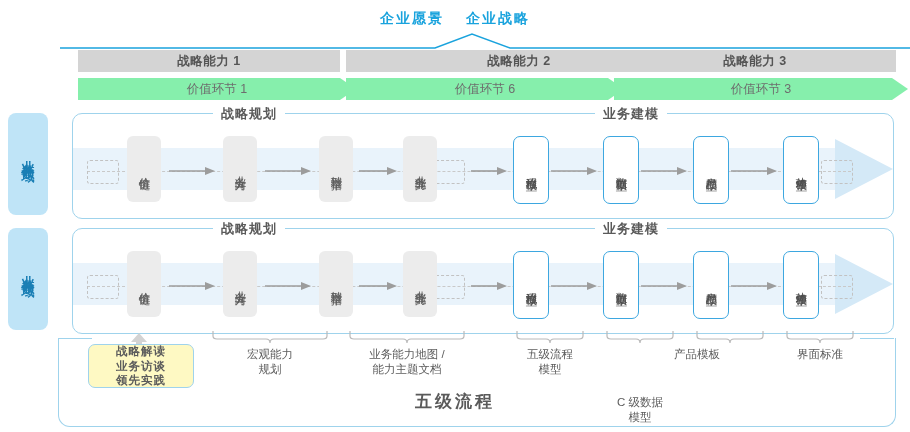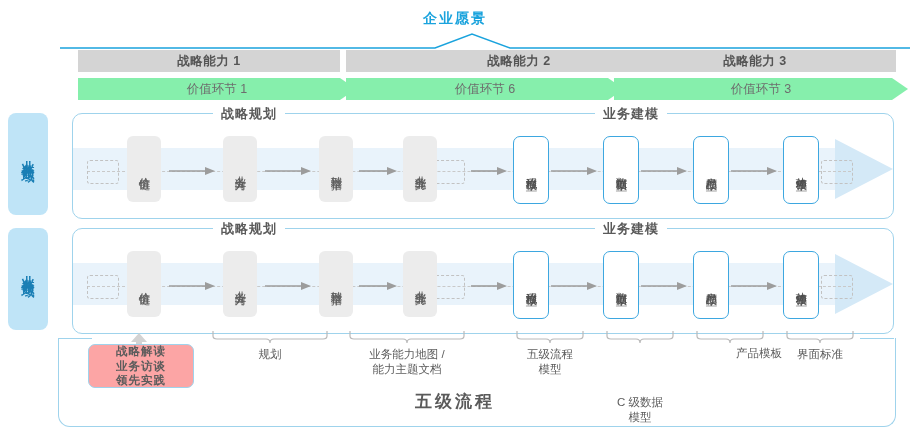--- a/index.html
+++ b/index.html
@@ -110,21 +110,21 @@
   .node-blue{background:#ffffff;border:1.5px solid #3da7e0;border-radius:7px;}
   .node-blue span{color:#4d4d4d;}
 
   
   .arw{position:absolute;top:52px;height:10px;}
 
   
   .upArrow{position:absolute;left:131px;top:333px;width:16px;height:24px;}
   .toolbox{
     position:absolute;left:88px;top:344px;width:104px;height:42px;
-    border:1px solid #9fd3ec;border-radius:7px;background:#fca5a5;
+    border:1px solid #9fd3ec;border-radius:7px;background:#fef9c3;
     display:flex;flex-direction:column;align-items:center;justify-content:center;
     font-size:11.5px;font-weight:bold;color:#5c5c5c;line-height:1.25;letter-spacing:1px;
   }
   .brace{position:absolute;top:331px;height:14px;}
   .blabel{
     position:absolute;top:347px;text-align:center;
     font-size:11.5px;color:#5c5c5c;line-height:1.3;
   }
 
   
@@ -140,20 +140,21 @@
     font-size:17px;font-weight:bold;color:#5a5a5a;letter-spacing:3px;
   }
 </style>
 </head>
 <body>
 
 <div class="stage">
 
   <div class="vision-row">
     <div class="vision-word">企业愿景</div>
+    <div class="vision-word">企业战略</div>
   </div>
 
   <svg class="tent" viewBox="0 0 850 16" xmlns="http://www.w3.org/2000/svg">
     <polyline points="0,15 375,15 412,1 450,15 850,15" fill="none" stroke="#1aa3dd" stroke-width="1.4"></polyline>
   </svg>
 
   <div class="cap-row">
     <div class="cap-cell cap-0">战略能力 1</div>
     <div class="cap-cell cap-1">战略能力 2</div>
     <div class="cap-cell cap-2">战略能力 3</div>
@@ -337,35 +338,36 @@
       <path d="M2,0 L2,5 Q2,8 6,8 L31,8 Q35,8 35,12 Q35,8 39,8 L64,8 Q68,8 68,5 L68,0" fill="none" stroke="#b9b9b9" stroke-width="1.2"></path>
     </svg>
   <svg class="brace" style="left:695px;width:70px;" viewBox="0 0 70 14">
       <path d="M2,0 L2,5 Q2,8 6,8 L31,8 Q35,8 35,12 Q35,8 39,8 L64,8 Q68,8 68,5 L68,0" fill="none" stroke="#b9b9b9" stroke-width="1.2"></path>
     </svg>
   <svg class="brace" style="left:785px;width:70px;" viewBox="0 0 70 14">
       <path d="M2,0 L2,5 Q2,8 6,8 L31,8 Q35,8 35,12 Q35,8 39,8 L64,8 Q68,8 68,5 L68,0" fill="none" stroke="#b9b9b9" stroke-width="1.2"></path>
     </svg>
 
   <div class="blabel" style="left:211px;width:118px;">
+    <div>宏观能力</div>
     <div>规划</div>
   </div>
   <div class="blabel" style="left:342px;width:130px;">
     <div>业务能力地图 /</div>
     <div>能力主题文档</div>
   </div>
   <div class="blabel" style="left:515px;width:70px;">
     <div>五级流程</div>
     <div>模型</div>
   </div>
   <div class="blabel" style="left:605px;width:70px;margin-top:48px;">
     <div>C 级数据</div>
     <div>模型</div>
   </div>
-  <div class="blabel" style="left:724px;width:70px;font-family:Liberation Mono, monospace;">
+  <div class="blabel" style="left:662px;width:70px;">
     <div>产品模板</div>
   </div>
   <div class="blabel" style="left:785px;width:70px;">
     <div>界面标准</div>
   </div>
 
   <div class="tool-title">五级流程</div>
 
 </div>
 

